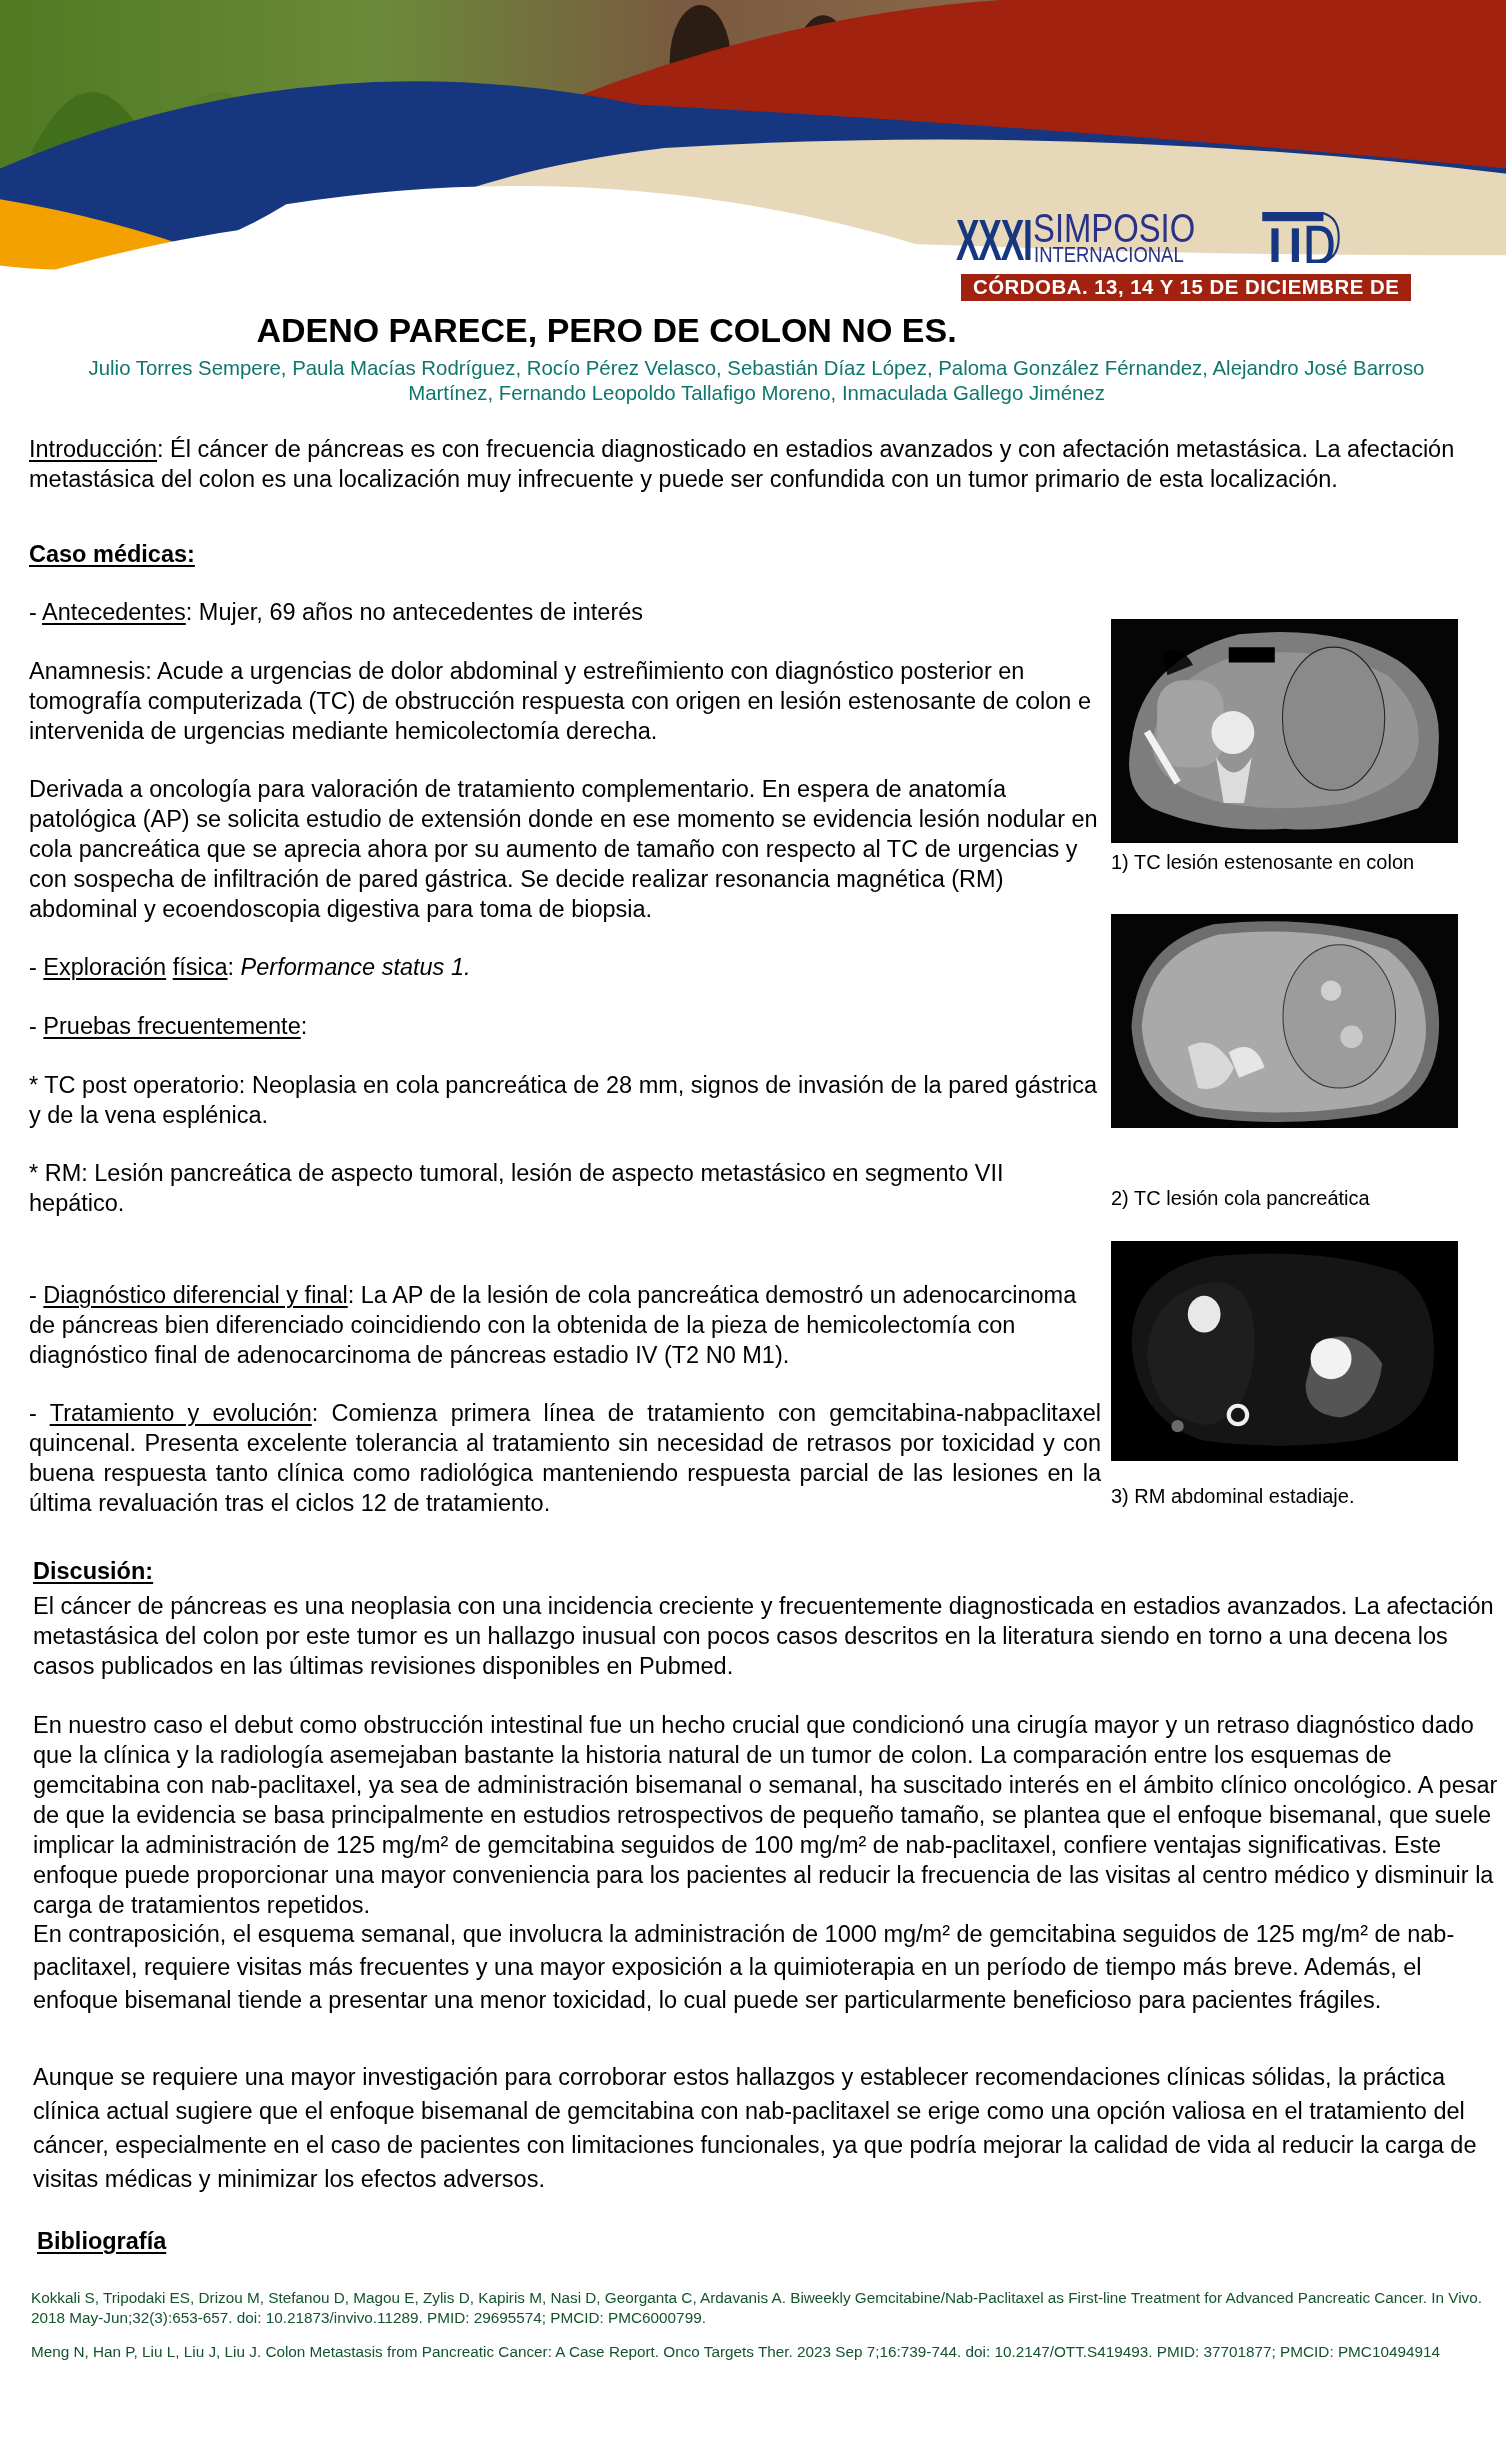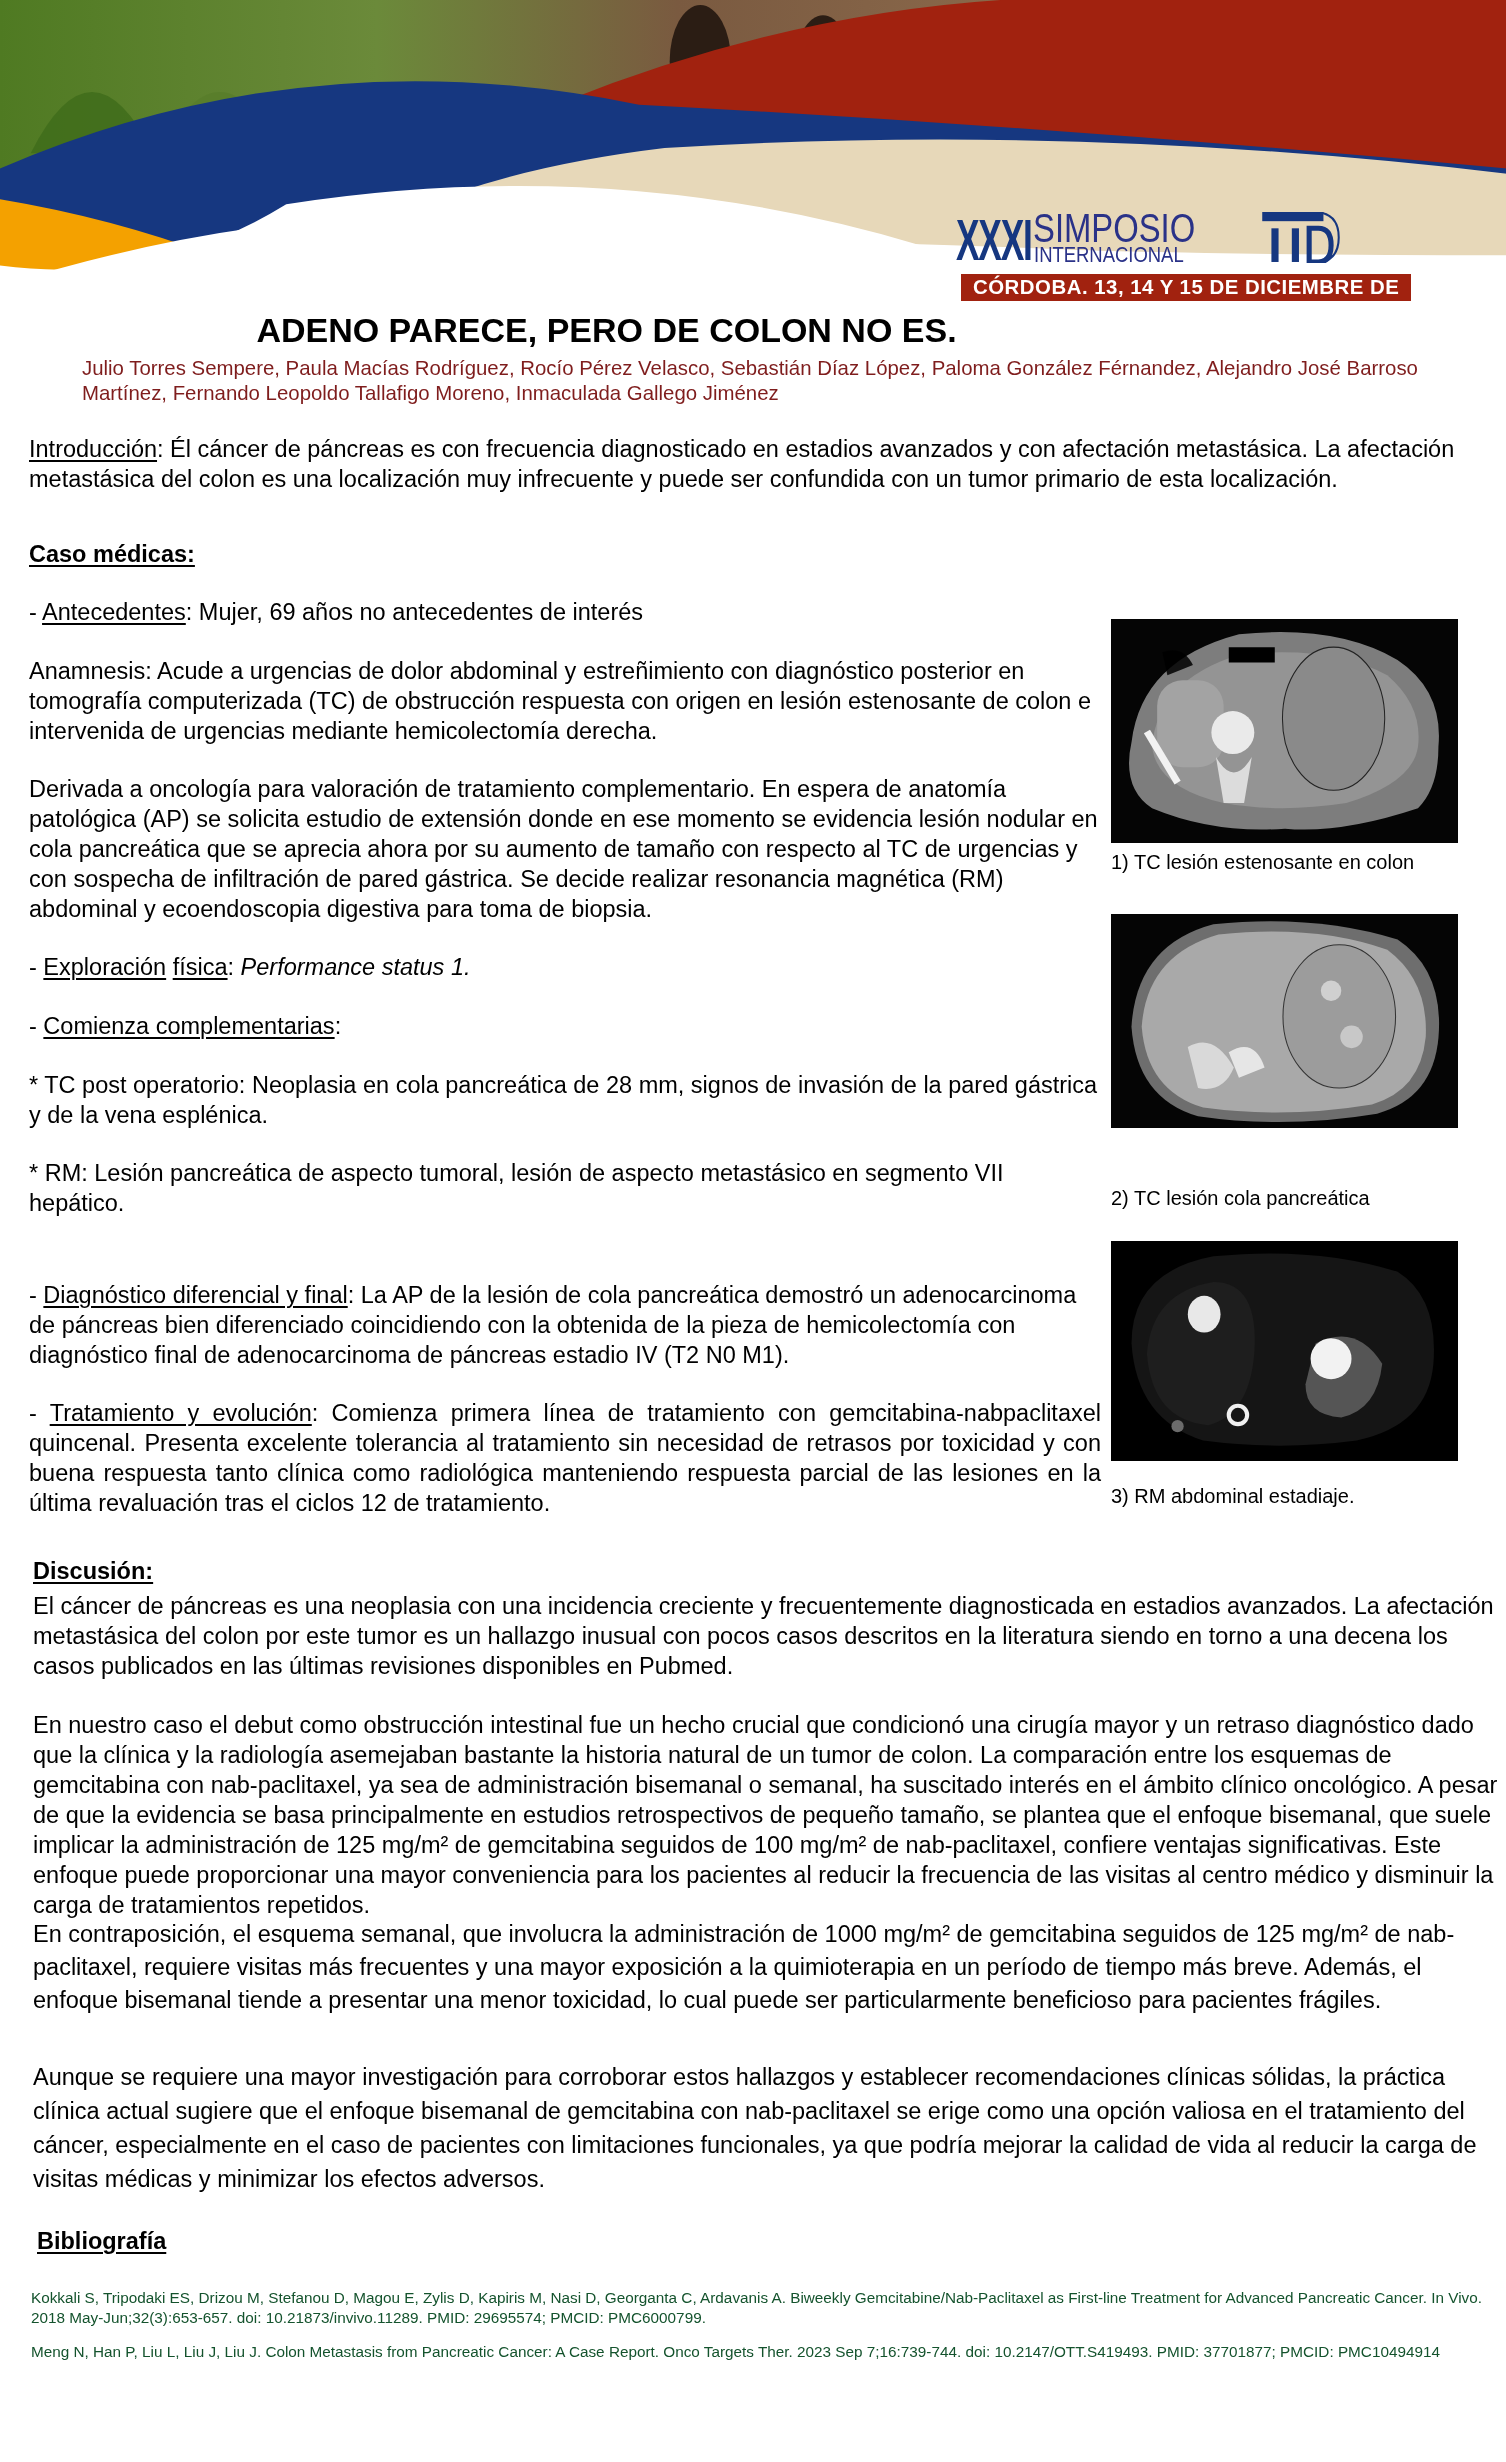--- a/index.html
+++ b/index.html
@@ -16,22 +16,22 @@
     line-height: 1; transform: scaleX(0.82); transform-origin: left top; }
   .logo-internacional { position: absolute; left: 83px; top: 37px; font-size: 22.5px; color: #2a3288;
     line-height: 1; transform: scaleX(0.82); transform-origin: left top; }
   .logo-ttd { position: absolute; left: 311px; top: 5.1px; width: 78px; height: 51px; }
   .logo-date { position: absolute; left: 10.2px; top: 67px; width: 450px; height: 26.6px;
     background: #a1220f; color: #fff; font-weight: bold; font-size: 20.4px; line-height: 26.6px;
     text-align: center; letter-spacing: 0.5px; }
   
   .title { position: absolute; left: 0; width: 1213px; top: 313px; text-align: center;
     font-weight: bold; font-size: 34px; line-height: 1; }
-  .authors { position: absolute; left: 82px; width: 1349px; top: 356px; text-align: left;
-    font-size: 20.4px; line-height: 24.5px; color: #7f1d1d; }
+  .authors { position: absolute; left: 82px; width: 1349px; top: 356px; text-align: center;
+    font-size: 20.4px; line-height: 24.5px; color: #0f766e; }
   
   .p { position: absolute; font-size: 23.5px; line-height: 30px; }
   .u { text-decoration: underline; text-decoration-thickness: 2px; text-underline-offset: 3.1px; }
   .b { font-weight: bold; }
   .i { font-style: italic; }
   .just { text-align: justify; text-align-last: left; }
   .caption { position: absolute; font-size: 20px; line-height: 1.2; }
   .figure { position: absolute; background: #000; overflow: hidden; }
   .bib { position: absolute; font-size: 15.3px; line-height: 20.4px; color: #14532d; }
 </style>
@@ -95,21 +95,21 @@
 
 <div class="p" style="left:29px; top:656px; width:1073px;">Anamnesis: Acude a urgencias de dolor abdominal y estreñimiento con diagnóstico posterior en tomografía computerizada (TC) de obstrucción respuesta con origen en  lesión estenosante de colon e intervenida de urgencias mediante hemicolectomía derecha.</div>
 
 <div class="p" style="left:29px; top:774px; width:1073px;">Derivada a oncología para valoración de tratamiento complementario. En espera de anatomía patológica (AP) se solicita estudio de extensión donde en ese momento se evidencia lesión nodular en cola pancreática que se aprecia ahora por su aumento de tamaño con respecto al TC de urgencias y con sospecha de infiltración de pared gástrica. Se decide realizar resonancia magnética (RM) abdominal y ecoendoscopia digestiva para toma de biopsia.</div>
 
 <div class="p" style="left:29px; top:952px; width:1073px;">
   <span>- </span><span class="u">Exploración</span> <span class="u">física</span><span>: </span><span class="i">Performance status 1.</span>
 </div>
 
 <div class="p" style="left:29px; top:1011px; width:1073px;">
-  <span>- </span><span class="u">Comienza complementarias</span><span>:</span>
+  <span>- </span><span class="u">Pruebas frecuentemente</span><span>:</span>
 </div>
 
 <div class="p" style="left:29px; top:1070px; width:1073px;">* TC post operatorio: Neoplasia en cola pancreática de 28 mm,  signos de invasión de la pared gástrica y de la vena esplénica.</div>
 
 <div class="p" style="left:29px; top:1158px; width:1073px;">* RM:  Lesión pancreática de aspecto tumoral, lesión de aspecto metastásico en segmento VII hepático.</div>
 
 <div class="p" style="left:29px; top:1280px; width:1073px;">
   <span>- </span><span class="u">Diagnóstico diferencial y final</span><span>:  La AP de la lesión de cola pancreática demostró un adenocarcinoma de páncreas bien diferenciado coincidiendo con la obtenida de la pieza de hemicolectomía con diagnóstico final de adenocarcinoma de páncreas estadio IV (T2 N0 M1).</span>
 </div>
 

